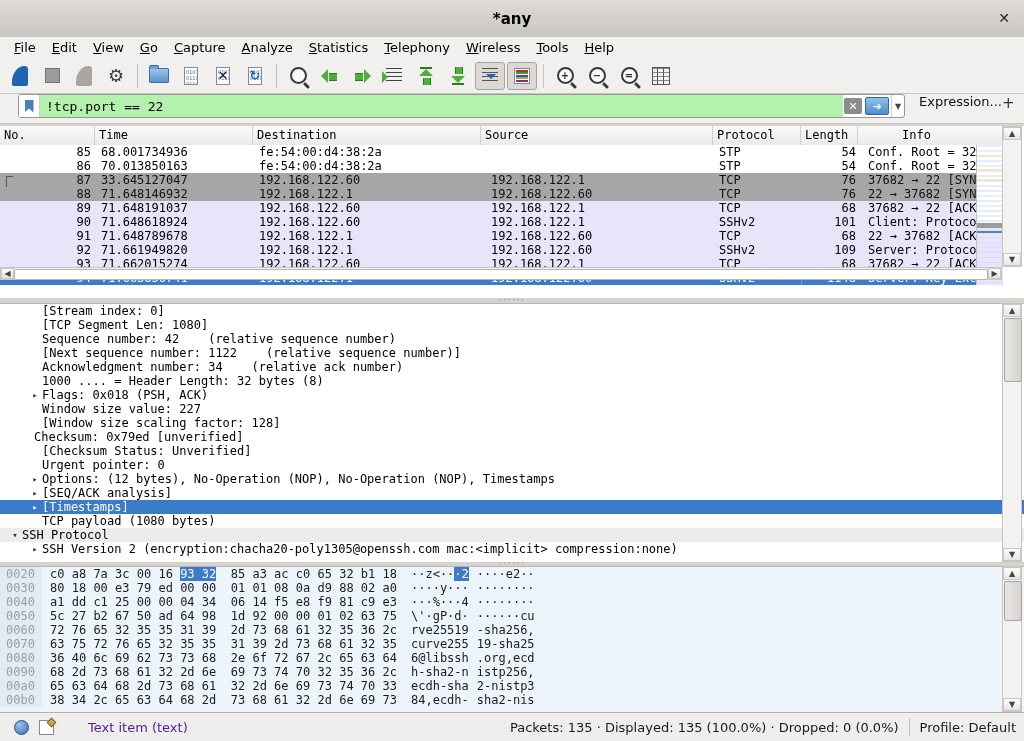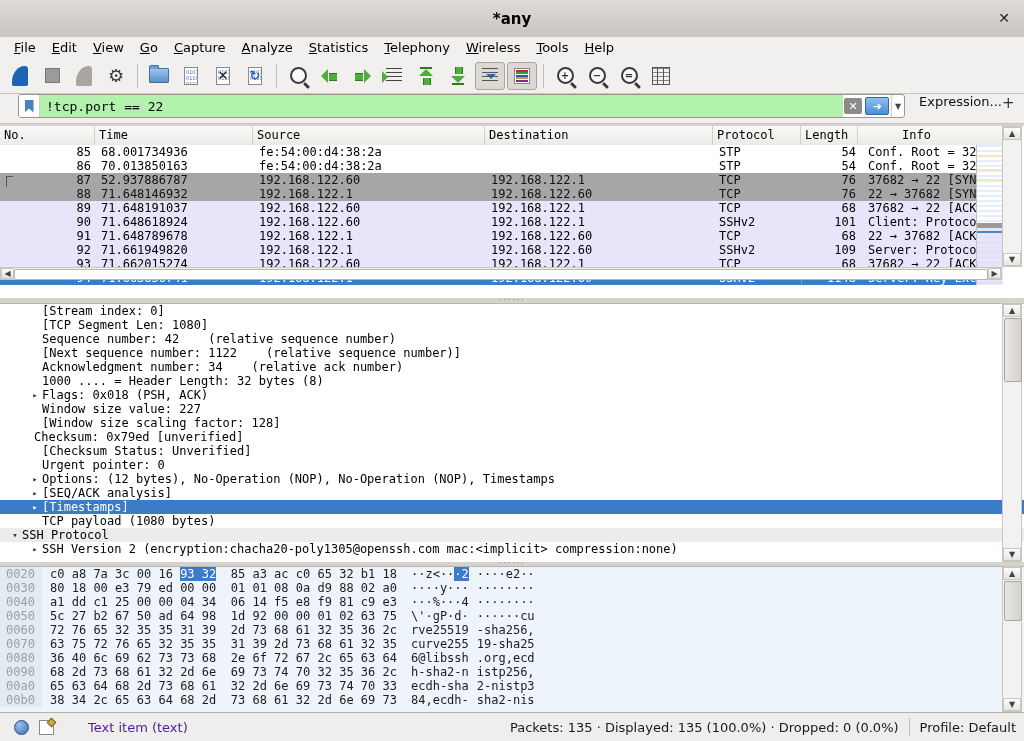--- a/index.html
+++ b/index.html
@@ -287,22 +287,22 @@
       <span class="fcaret">▼</span>
     </div>
     <span class="expr-label">Expression...</span>
     <span class="fplus">+</span>
   </div>
 
   <div class="listpane">
     <div class="lheader" id="lheader">
         <span class="hcell" style="width: 95px; flex: 0 0 auto;">No.</span>
         <span class="hcell" style="width: 158px; flex: 0 0 auto;">Time</span>
+        <span class="hcell" style="width: 228px; flex: 0 0 auto;">Destination</span>
         <span class="hcell" style="width: 232px; flex: 0 0 auto;">Source</span>
-        <span class="hcell" style="width: 228px; flex: 0 0 auto;">Destination</span>
         <span class="hcell" style="width: 88px; flex: 0 0 auto;">Protocol</span>
         <span class="hcell" style="width: 57px; flex: 0 0 auto;">Length</span>
         <span class="hcell" style="flex: 1 1 0%; border-right: none; margin-left: 40px;">Info</span>
       </div>
     <div class="rows" id="rows">
         <div class="prow stp">
           <span class="c-no">85</span>
           <span class="c-time">68.001734936</span>
           <span class="c-src">fe:54:00:d4:38:2a</span>
           <span class="c-dst"></span>
@@ -315,21 +315,21 @@
           <span class="c-time">70.013850163</span>
           <span class="c-src">fe:54:00:d4:38:2a</span>
           <span class="c-dst"></span>
           <span class="c-proto">STP</span>
           <span class="c-len">54</span>
           <span class="c-info">Conf. Root = 32768/0/52:54:00:ef:c7:d5  Cost = 0  Port = 0x8002</span>
         </div>
         <div class="prow syn">
           <i class="bracket"></i>
           <span class="c-no">87</span>
-          <span class="c-time">52.937886787</span>
+          <span class="c-time">33.645127047</span>
           <span class="c-src">192.168.122.60</span>
           <span class="c-dst">192.168.122.1</span>
           <span class="c-proto">TCP</span>
           <span class="c-len">76</span>
           <span class="c-info">37682 → 22 [SYN] Seq=0 Win=29200 Len=0 MSS=1460 SACK_PERM</span>
         </div>
         <div class="prow syn">
           <span class="c-no">88</span>
           <span class="c-time">71.648146932</span>
           <span class="c-src">192.168.122.1</span>

